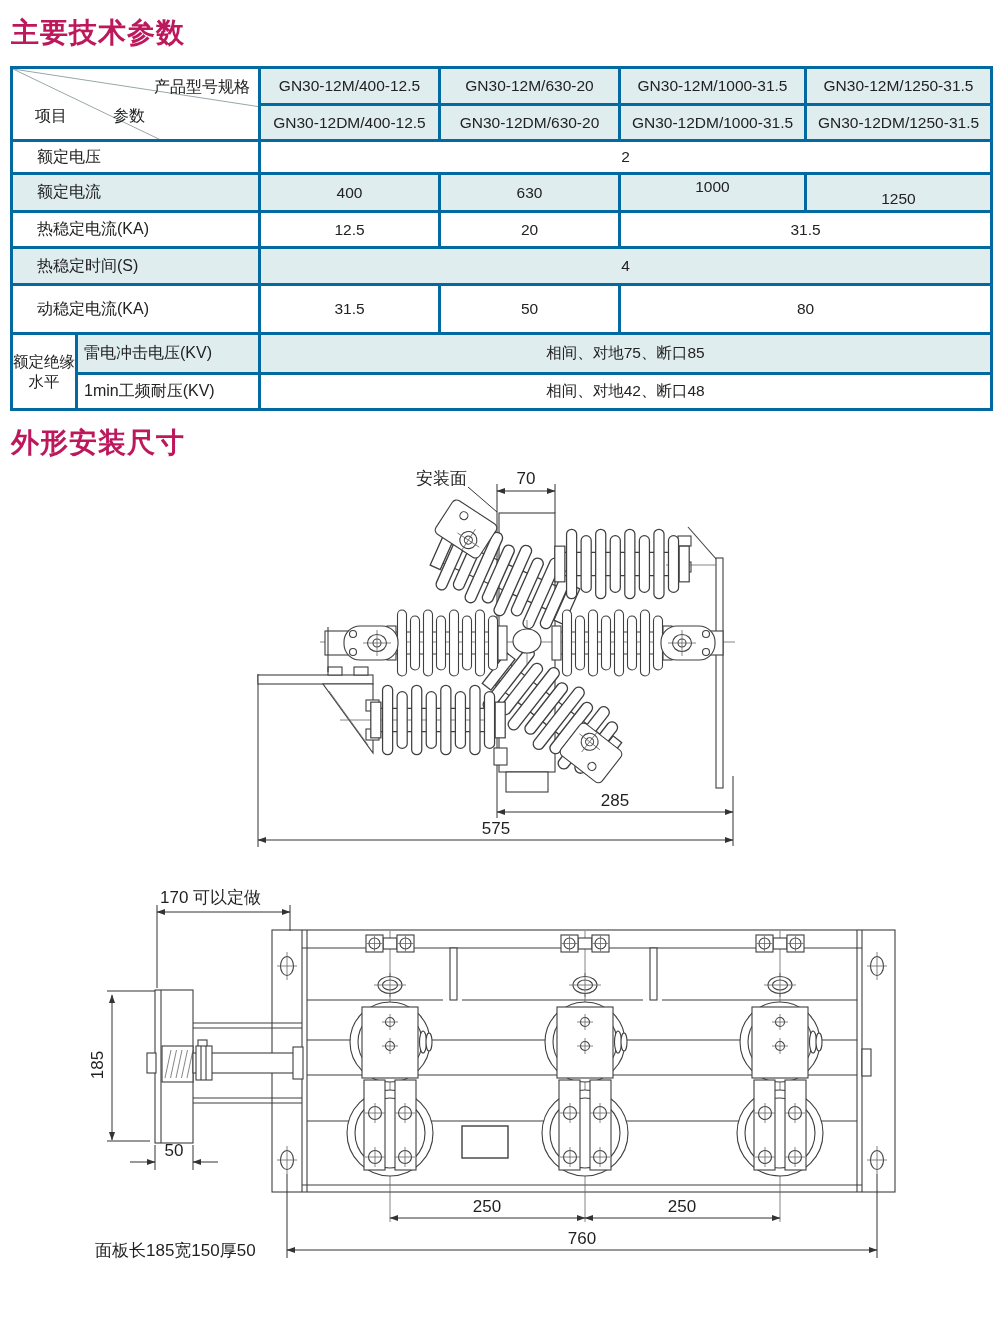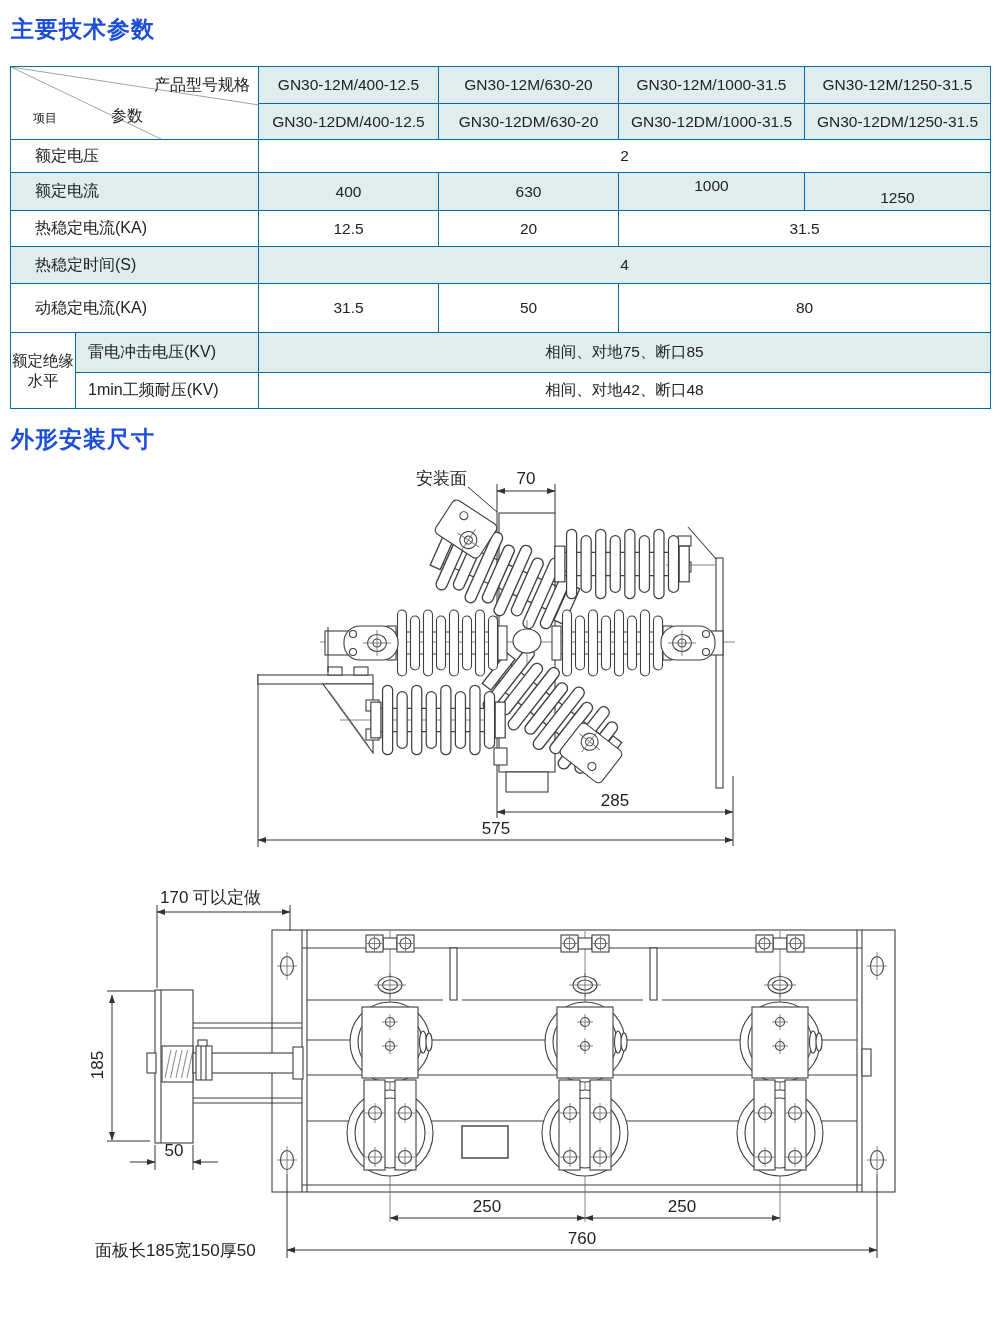--- a/index.html
+++ b/index.html
@@ -1,30 +1,30 @@
 <!DOCTYPE html>
 <html><head>
 <meta charset="utf-8">
 <style>
   html,body{margin:0;padding:0;background:#ffffff;}
   body{width:1000px;height:1325px;position:relative;font-family:"Liberation Sans","DejaVu Sans",sans-serif;}
-  .title{position:absolute;left:11px;font-size:23px;font-weight:bold;color:#1d4ed8;letter-spacing:1px;}
+  .title{position:absolute;left:11px;font-size:28px;font-weight:bold;color:#be185d;letter-spacing:1px;}
   #title1{top:14px;}
   #title2{top:424px;}
   table.spec{position:absolute;left:10px;top:66px;width:980px;border-collapse:collapse;table-layout:fixed;}
-  table.spec th,table.spec td{border:1px solid #0369a1;font-weight:normal;color:#222;
+  table.spec th,table.spec td{border:3px solid #0369a1;font-weight:normal;color:#222;
     font-size:15.5px;text-align:center;vertical-align:middle;padding:0;overflow:hidden;}
   table.spec .lbl{text-align:left;padding-left:24px;font-size:16px;}
-  table.spec .sublbl{text-align:left;padding-left:12px;font-size:16px;}
+  table.spec .sublbl{text-align:left;padding-left:6px;font-size:16px;}
   table.spec .tint{background:#e0edef;}
   table.spec .white{background:#ffffff;margin-top:44px;}
   .corner{position:relative;background:#fff;}
   .corner svg{position:absolute;left:0;top:0;}
   .corner .c-top{position:absolute;right:8px;top:8px;font-size:16px;}
-  .corner .c-left{position:absolute;left:22px;bottom:12px;font-size:12px;}
+  .corner .c-left{position:absolute;left:22px;bottom:12px;font-size:16px;}
   .corner .c-mid{position:absolute;left:100px;bottom:12px;font-size:16px;}
   .raise{vertical-align:middle;padding-bottom:12px !important;}
   .lower{vertical-align:middle;padding-top:12px !important;}
   .grp{font-size:16px;line-height:1.25;}
   #tech{position:absolute;left:0;top:455px;}
   #tech text{stroke:none;fill:#1f1f1f;font-size:17px;font-family:"Liberation Sans","DejaVu Sans",sans-serif;}
   #tech .dim{stroke:#333;stroke-width:1;}
   #tech .thin{stroke:#666;stroke-width:0.8;}
 </style>
 </head>

